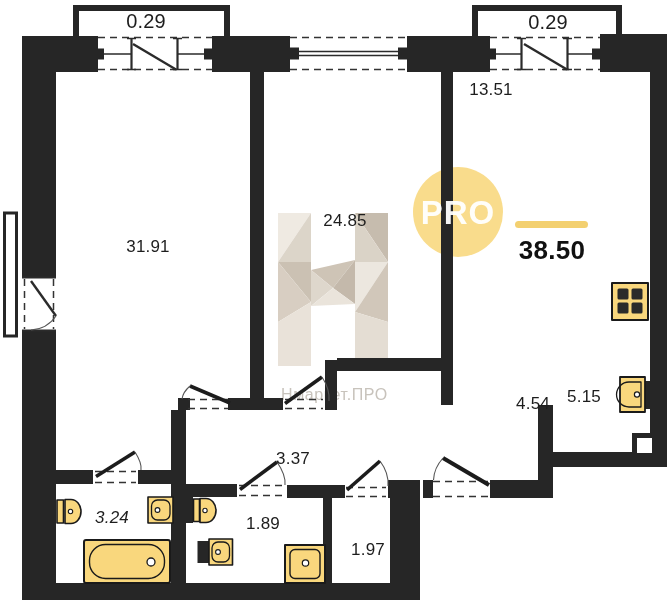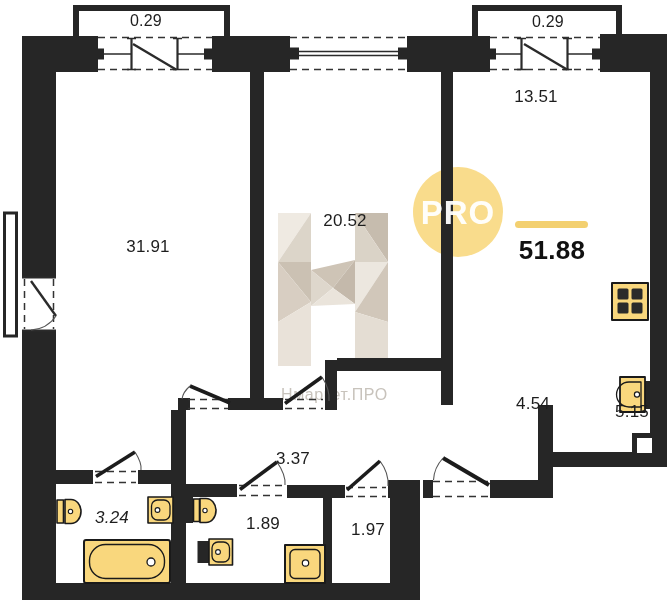--- a/index.html
+++ b/index.html
@@ -6,21 +6,21 @@
     --wall:#262626; --fixture-fill:#F9D77D; --fixture-border:#1A1A1A;
     --background:#FFFFFF; --label-text:#1D1D1D; --accent-line:#F3D070;
     --badge-fill:#F8D87F; --badge-text:#FFFFFF; --brand-text:#C8C3BC; --dash:#333333;
   }
   html,body{margin:0;padding:0;background:var(--background);}
   .plan{position:relative;width:667px;height:600px;background:var(--background);
         font-family:"Liberation Sans",sans-serif;overflow:hidden;}
   .plan svg{position:absolute;left:0;top:0;}
   .lbl{position:absolute;transform:translate(-50%,-50%);font-size:17px;color:var(--label-text);
        white-space:nowrap;letter-spacing:.2px;}
-  .lbl.sm{font-size:16px;}
+  .lbl.sm{font-size:20px;}
   .total{position:absolute;transform:translate(-50%,-50%);font-size:26px;font-weight:bold;
          color:#111;letter-spacing:.3px;}
   .dash{stroke:var(--dash);stroke-width:1.5;stroke-dasharray:7 5;fill:none;}
   .thin{stroke:#2b2b2b;stroke-width:1.3;fill:none;}
   .frame{stroke:#2b2b2b;stroke-width:2.2;fill:none;}
   .sash{stroke:#2b2b2b;stroke-width:2.4;fill:none;}
   .leaf{stroke:#1c1c1c;stroke-width:3.6;fill:none;}
   .arc{stroke:#555;stroke-width:1.1;fill:none;}
   .brand{font-family:"Liberation Sans",sans-serif;font-size:16px;fill:var(--brand-text);letter-spacing:.6px;}
   .probadge{font-family:"Liberation Sans",sans-serif;font-size:33px;font-weight:bold;
@@ -199,24 +199,24 @@
       <rect x="285" y="545" width="40" height="38" stroke-width="2"></rect>
       <rect x="290" y="549.5" width="30" height="29" rx="5" fill="none" stroke-width="1.4"></rect>
       <circle cx="305.5" cy="563" r="3.2" fill="#ffffff" stroke-width="1.2"></circle>
     </g>
   </g>
 
   <rect x="515" y="221" width="73" height="7" rx="3.5" fill="var(--accent-line)"></rect>
 </svg>
 
   <div class="lbl" style="left: 148px; top: 247px;">31.91</div>
-  <div class="lbl" style="left: 345px; top: 221px;">20.52</div>
-  <div class="lbl" style="left: 491px; top: 97px; margin-left: 45px;">13.51</div>
-  <div class="lbl" style="left: 584px; top: 412px; margin-left: 48px;">5.15</div>
+  <div class="lbl" style="left: 345px; top: 221px;">24.85</div>
+  <div class="lbl" style="left: 491px; top: 90px;">13.51</div>
+  <div class="lbl" style="left: 584px; top: 397px;">5.15</div>
   <div class="lbl" style="left: 293px; top: 440px; margin-top: 19px;">3.37</div>
   <div class="lbl" style="left: 489px; top: 404px; margin-left: 44px;">4.54</div>
   <div class="lbl" style="left: 112px; top: 518px; font-style: italic;">3.24</div>
   <div class="lbl" style="left: 263px; top: 524px;">1.89</div>
-  <div class="lbl" style="left: 368px; top: 530px;">1.97</div>
+  <div class="lbl" style="left: 368px; top: 550px;">1.97</div>
   <div class="lbl sm" style="left: 146px; top: 21px;">0.29</div>
   <div class="lbl sm" style="left: 548px; top: 22px;">0.29</div>
-  <div class="total" style="left: 552px; top: 250px;">51.88</div>
+  <div class="total" style="left: 552px; top: 250px;">38.50</div>
 </div>
 
 </body></html>

